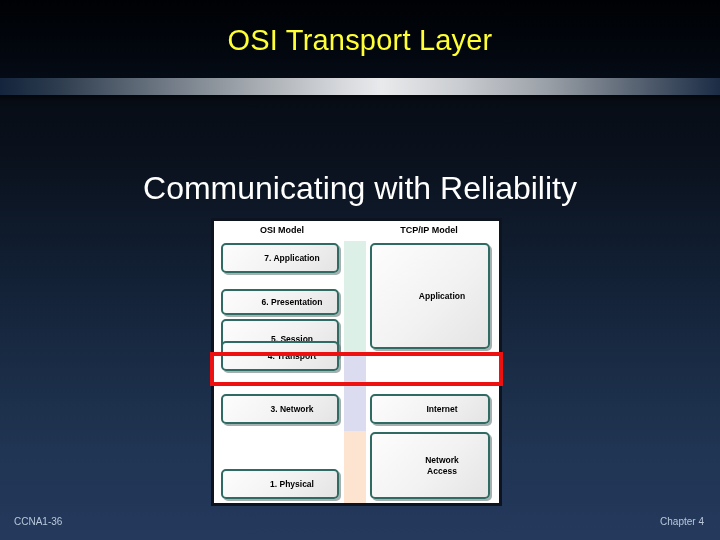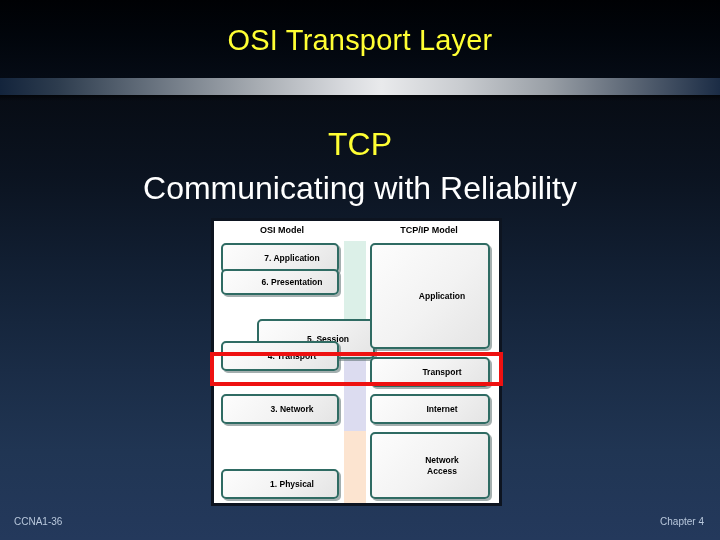--- a/index.html
+++ b/index.html
@@ -177,43 +177,41 @@
 
 <div id="slide">
 
   <div class="bg-top"></div>
   <div class="bg-divider"></div>
   <div class="bg-body"></div>
   <div class="bg-divider-shadow"></div>
 
   <div class="slide-title">OSI Transport Layer</div>
 
-  <div class="tcp-line">TCP</div>
 
   <div class="subtitle-line">Communicating with Reliability</div>
 
   <div id="diagram">
     <div class="diag-inner">
 
       <div class="col-head osi">OSI Model</div>
       <div class="col-head tcp">TCP/IP Model</div>
 
       <div class="band band-green" style="top:20px;  height:114px;"></div>
       <div class="band band-lav" style="top:134px; height:76px;"></div>
       <div class="band band-peach" style="top:210px; height:72px;"></div>
 
       <div class="box osi" style="top:22px;  height:30px;">7. Application</div>
-      <div class="box osi" style="top:48px;  height:26px;">6. Presentation</div>
-      <div class="box osi" style="top:98px;  height:40px;margin-left:36px;">5. Session</div>
+      <div class="box osi" style="top:68px;  height:26px;">6. Presentation</div>
+      <div class="box osi" style="top:98px;  height:40px;">5. Session</div>
       <div class="box osi" style="top:120px; height:30px;">4. Transport</div>
       <div class="box osi" style="top:173px; height:30px;text-align:right;">3. Network</div>
       <div class="box osi" style="top:248px; height:30px;">1. Physical</div>
 
       <div class="box tcp" style="top:22px;  height:106px;">Application</div>
-      <div class="box tcp" style="top:136px; height:30px;">Transport</div>
       <div class="box tcp" style="top:173px; height:30px;">Internet</div>
       <div class="box tcp" style="top:211px; height:67px;">Network
 Access</div>
 
     </div>
   </div>
 
   <div id="highlight"></div>
 
   <div class="footer-left">CCNA1-36</div>

